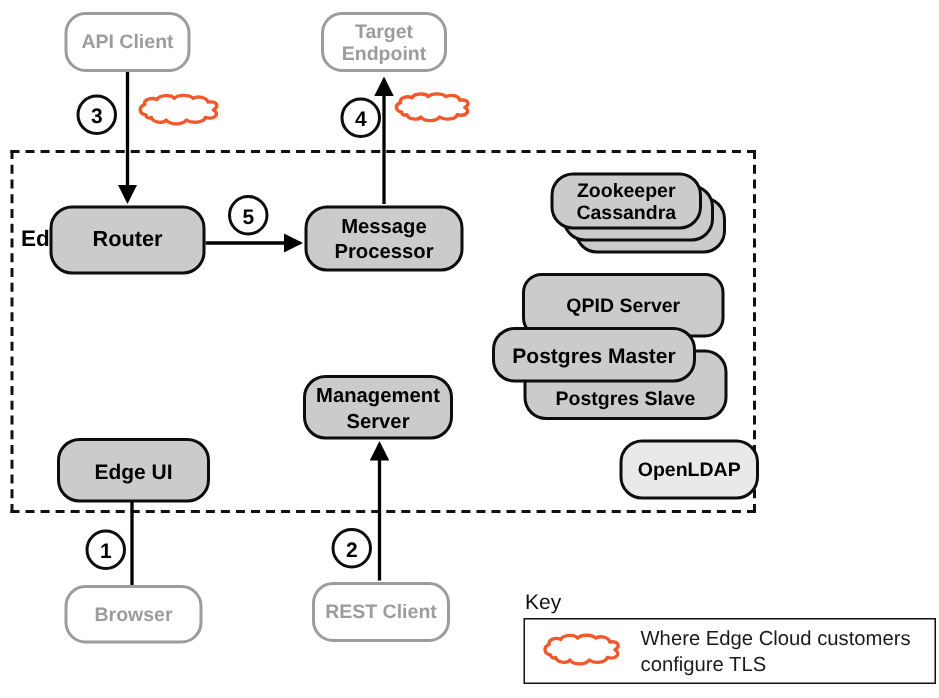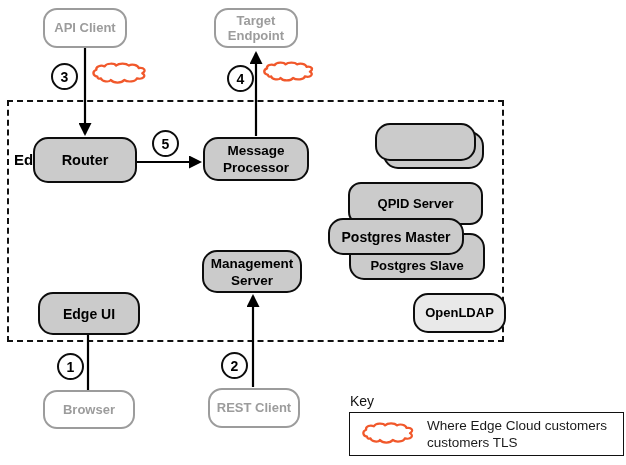--- a/index.html
+++ b/index.html
@@ -100,20 +100,24 @@
 
   <div class="node" style="left:33px; top:137px; width:104px; height:46px; font-size:14.5px;">
     <span>Router</span>
   </div>
   <div class="node" style="left:203px; top:137px; width:106px; height:44px; line-height:17px;">
     <span>Message Processor</span>
   </div>
 
   <div class="stackbox" style="left:383px; top:131px; width:101px; height:38px;"></div>
   <div class="stackbox" style="left:375px; top:123px; width:101px; height:38px;"></div>
+  <div class="node" style="left:367px; top:115px; width:101px; height:38px; font-size:13px; line-height:15px;">
+    <span>Zookeeper</span>
+    <span>Cassandra</span>
+  </div>
 
   <div class="node" style="left:348px; top:182px; width:135px; height:43px; border-radius:13px; font-size:13px;text-align:right;">
     <span>QPID Server</span>
   </div>
 
   <div class="node" style="left:349px; top:233px; width:136px; height:47px; font-size:13px; padding-top:18px;">
     <span>Postgres Slave</span>
   </div>
   <div class="node" style="left:328px; top:218px; width:136px; height:37px; font-size:14px;">
     <span>Postgres Master</span>
@@ -146,17 +150,17 @@
     <span>2</span>
   </div>
 
   <div class="key-title">Key</div>
   <div class="key-box">
     <svg class="key-cloud" width="55" height="24" viewBox="0 0 64 26">
       <path d="M7,16 C2,15 1,10 6,8 C5,4 11,2 15,4 C17,0 26,0 28,3 C31,0 39,0 42,3 C45,1 52,2 53,6 C59,5 62,9 57,12 C62,15 58,20 51,18 C50,22 41,23 37,20 C34,24 25,24 22,20 C20,23 12,22 11,18 C9,19 7,18 7,16 Z" fill="#fff" stroke="#f1582b" stroke-width="2.6" stroke-linejoin="round"></path>
     </svg>
     <div class="key-text">
       <div>Where Edge Cloud customers</div>
-      <div>customers TLS</div>
+      <div>configure TLS</div>
     </div>
   </div>
 
 </div>
 
 </body></html>

